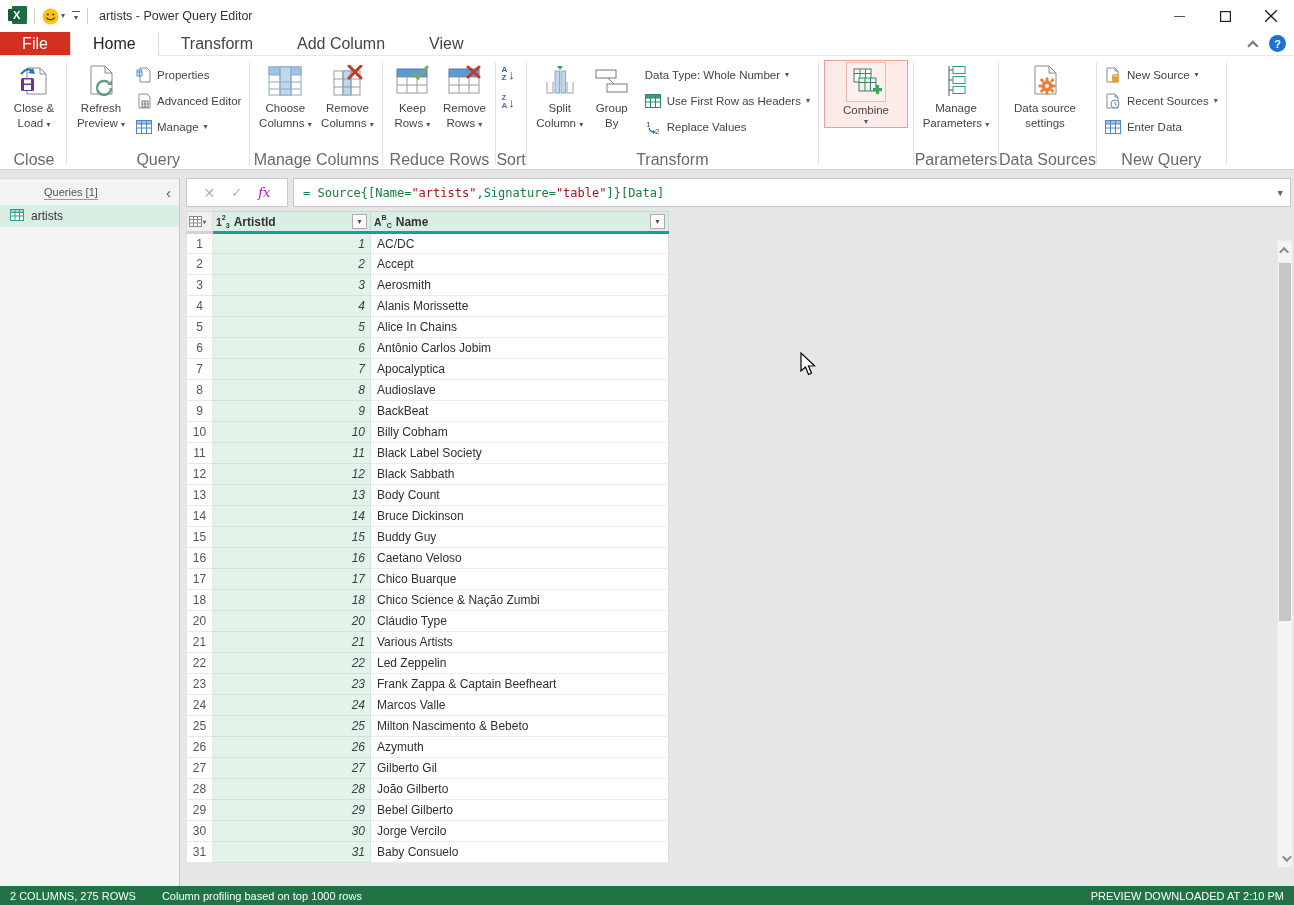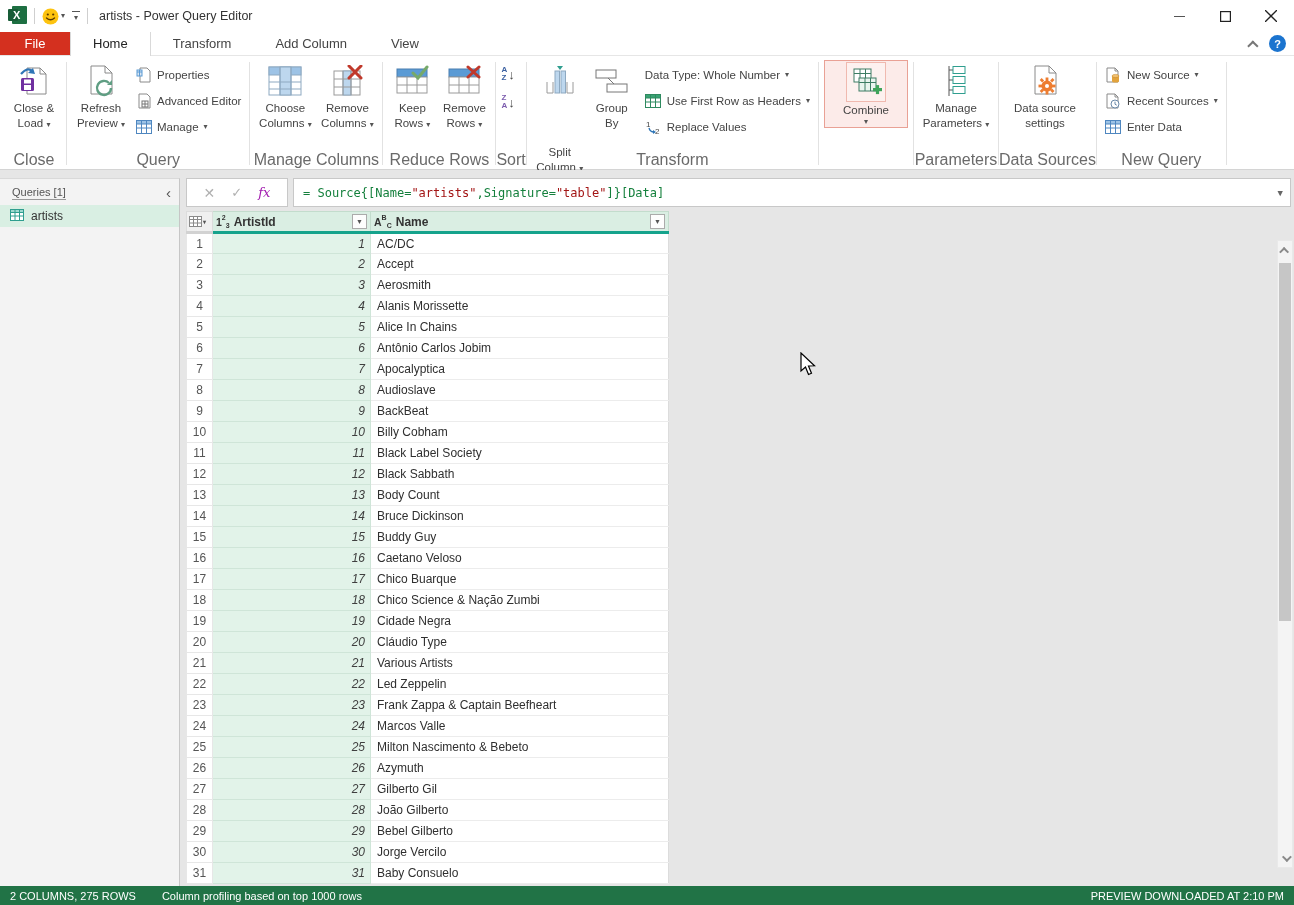--- a/index.html
+++ b/index.html
@@ -14,21 +14,21 @@
   .tb-title { font-size:12.5px; color:#333; margin-left:4px; }
   .caret { font-size:8px; color:#555; line-height:1; }
   .qat-btn { display:flex; flex-direction:column; align-items:center; line-height:1; }
   .qat-line { width:8px; height:1.5px; background:#555; margin-bottom:1.5px; }
   .tb-controls { margin-left:auto; display:flex; height:32px; }
   .wbtn { width:46px; height:32px; display:flex; align-items:center; justify-content:center; color:#222; }
   .wbtn svg { display:block; }
 
   
   .tabbar { position:absolute; top:32px; left:0; right:0; height:24px; background:#fff; display:flex; border-bottom:1px solid #e6e6e6; }
-  .tab { padding:0 22px; line-height:23px; color:#444; font-size:13px; }
+  .tab { padding:0 22px; line-height:23px; color:#444; font-size:16px; }
   .tab-file { background:#d4301f; color:#fff; width:70px; text-align:center; padding:0; }
   .tab-active { background:#fff; border-left:1px solid #d9d9d9; border-right:1px solid #d9d9d9; color:#222; margin-bottom:-1px; }
   .tabbar-right { margin-left:auto; display:flex; align-items:center; gap:10px; padding-right:8px; }
   .chev-up { width:8px; height:8px; border-top:2px solid #777; border-left:2px solid #777; transform:rotate(45deg) translateY(3px); }
   .help-btn { width:17px; height:17px; border-radius:50%; background:#1b74cf; color:#fff; font-size:11px; font-weight:bold; display:flex; align-items:center; justify-content:center; }
 
   
   .ribbon { position:absolute; top:56px; left:0; right:0; height:114px; background:#fff; border-bottom:1px solid #d4d4d4; display:flex; padding:2px 2px 0 2px; }
   .rgroup { display:flex; flex-direction:column; }
   .rbody { height:93px; display:flex; align-items:flex-start; padding:2px 5px 0 5px; gap:2px; }
@@ -42,21 +42,21 @@
   .combine-btn { background:#fcebe9; border:1px solid #e9a195; padding:1px 18px; }
   .combine-btn .bicon { border:1px solid #f0b9af; background:#fdf1ef; width:40px; height:40px; }
   .sorticon { display:flex; align-items:center; height:24px; }
   .sortletters { display:flex; flex-direction:column; font-size:8px; font-weight:bold; line-height:1.05; }
   .sortarrow { font-size:13px; color:#444; margin-left:1px; }
 
   
   .content { position:absolute; top:170px; left:0; right:0; bottom:19px; background:#e6e6e6; overflow:hidden; }
 
   .queries-panel { position:absolute; left:0; top:8px; bottom:0; width:180px; background:#f3f3f3; border-right:1px solid #c6c6c6; border-top:1px solid #d9d9d9; }
-  .qp-header { display:flex; align-items:center; padding:6px 8px 5px 12px; }
+  .qp-header { display:flex; align-items:center; padding:6px 8px 5px 12px;margin-left:32px; }
   .qp-title { font-size:11px; color:#555; border-bottom:1px solid #999; padding-bottom:1px; }
   .qp-collapse { margin-left:auto; color:#555; font-size:15px; line-height:1; }
   .qp-item { height:22px; display:flex; align-items:center; gap:7px; padding-left:10px; background:#d9efe3; }
   .qp-item-label { font-size:12px; color:#333; }
 
   .main { position:absolute; left:180px; top:8px; right:0; bottom:0; }
   .formula-row { display:flex; height:29px; margin:0 3px 0 6px; }
   .fx-box { width:102px; background:#fff; border:1px solid #c8c8c8; display:flex; align-items:center; justify-content:center; gap:16px; }
   .fx-x { color:#b0b0b0; font-size:14px; }
   .fx-check { color:#b0b0b0; font-size:13px; }
@@ -323,21 +323,21 @@
             </span>
             <span class="sortarrow">↓</span>
         </div>
       </div>
       <div class="rlabel">Sort</div>
     </div>
     <div class="rsep"></div>
 
     <div class="rgroup">
       <div class="rbody">
-        <div class="bigbtn" style="width:56px;gap:44px;">
+        <div class="bigbtn" style="width:56px;">
           <span class="bicon">
             <svg width="34" height="34" viewBox="0 0 34 34">
                 <path d="M14 2 h6 l-3 4 z" fill="#2f9e8f"></path>
                 <rect x="12" y="7" width="4.5" height="22" fill="#bdd7ee" stroke="#8ea9c1"></rect>
                 <rect x="18" y="7" width="4.5" height="22" fill="#bdd7ee" stroke="#8ea9c1"></rect>
                 <path d="M4 18 v11 h6 v-11" fill="none" stroke="#9a9a9a"></path>
                 <path d="M24 18 v11 h6 v-11" fill="none" stroke="#9a9a9a"></path>
               </svg>
           </span>
           <span><span>Split Column</span> <span class="caret">▾</span></span>
@@ -656,25 +656,20 @@
                 <td class="rn">17</td>
                 <td class="cid">17</td>
                 <td class="cnm">Chico Buarque</td>
               </tr>
               <tr>
                 <td class="rn">18</td>
                 <td class="cid">18</td>
                 <td class="cnm">Chico Science &amp; Nação Zumbi</td>
               </tr>
               <tr>
-                <td class="rn">19</td>
-                <td class="cid">19</td>
-                <td class="cnm">Cidade Negra</td>
-              </tr>
-              <tr>
                 <td class="rn">20</td>
                 <td class="cid">20</td>
                 <td class="cnm">Cláudio Type</td>
               </tr>
               <tr>
                 <td class="rn">21</td>
                 <td class="cid">21</td>
                 <td class="cnm">Various Artists</td>
               </tr>
               <tr>

